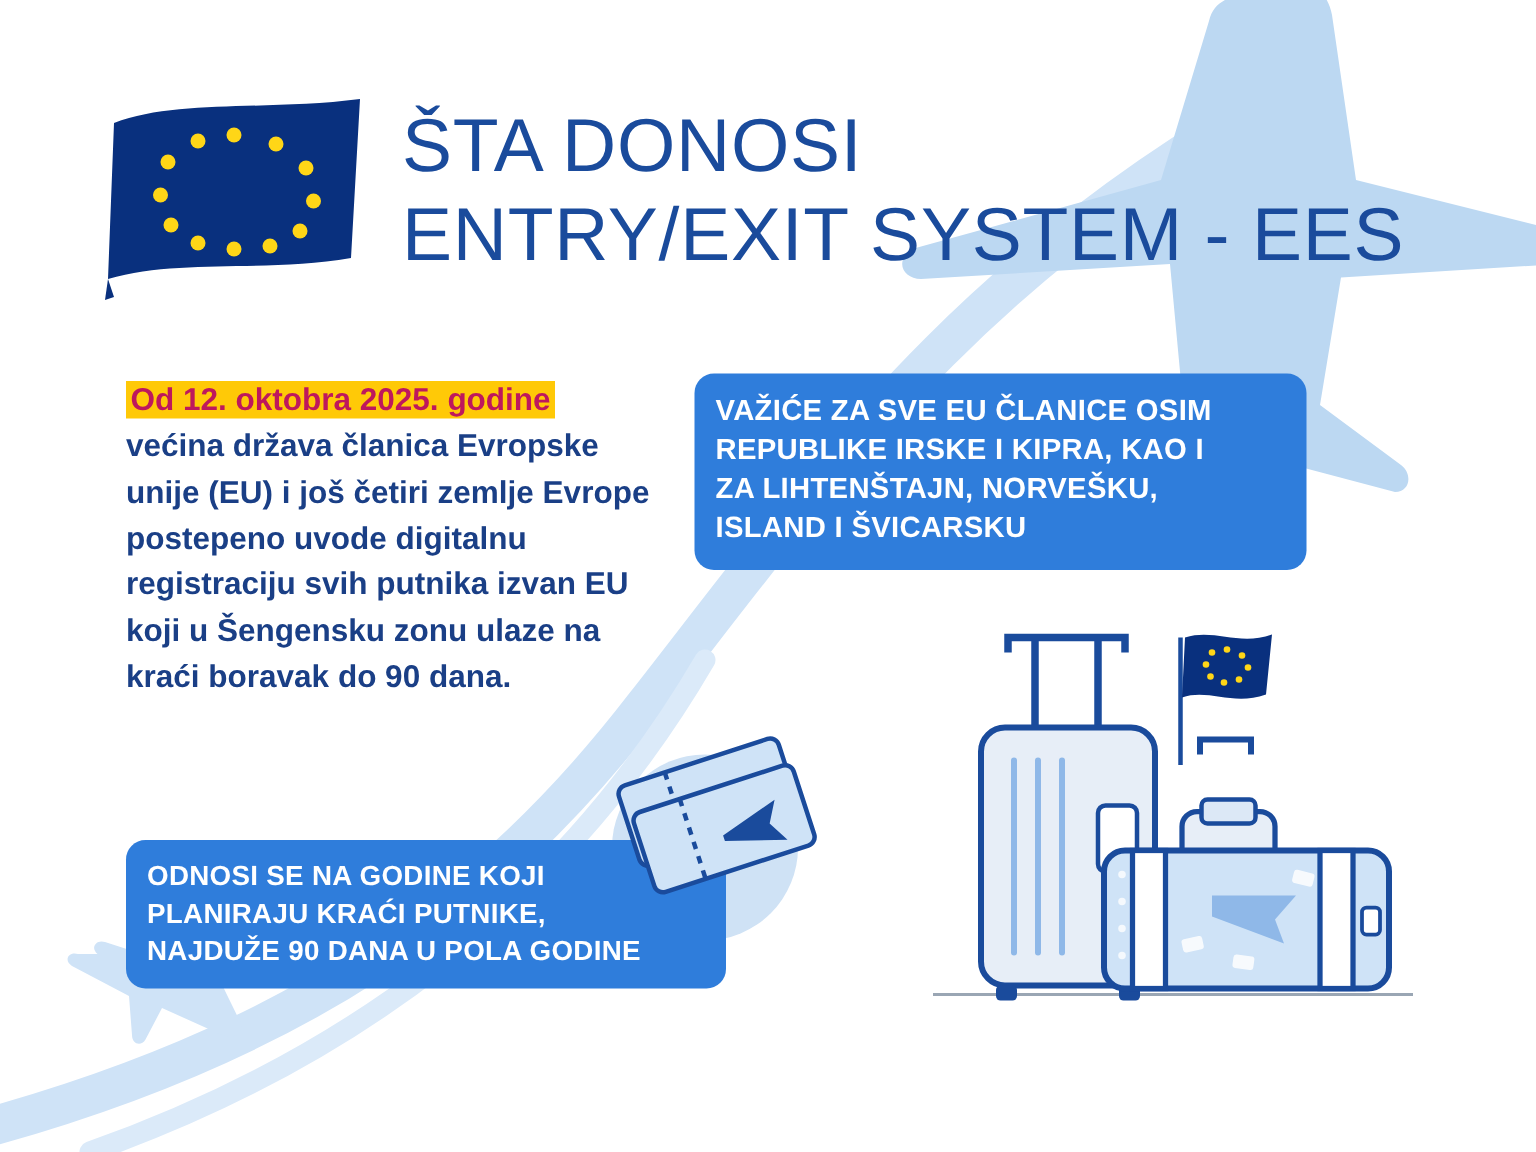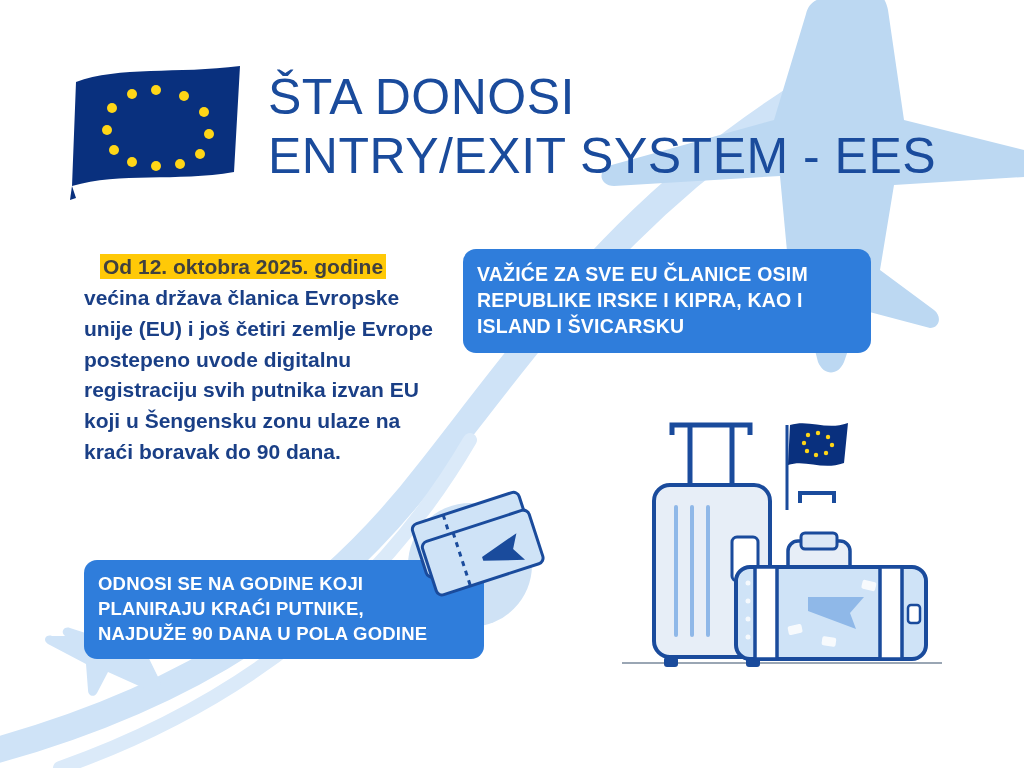--- a/index.html
+++ b/index.html
@@ -82,22 +82,21 @@
     top: 252px;
     width: 350px;
     color: #1a3f86;
     font-size: 21px;
     font-weight: bold;
     line-height: 1.47;
   }
   .hl {
     background: #ffc907;
     padding: 1px 3px;
-    color: #404040;
-    margin-left: 16px;
+    color: #be185d;
   }
 
   
   .blue-box {
     position: absolute;
     background: #2f7ddb;
     color: #ffffff;
     font-weight: bold;
     letter-spacing: 0.2px;
     border-radius: 13px;
@@ -192,20 +191,21 @@
     <div class="title-line l2">ENTRY/EXIT SYSTEM - EES</div>
   </div>
 
   <div class="left-text">
     <span class="hl">Od 12. oktobra 2025. godine</span><span> većina država članica Evropske unije (EU) i još četiri zemlje Evrope postepeno uvode digitalnu registraciju svih putnika izvan EU koji u Šengensku zonu ulaze na kraći boravak do 90 dana.</span>
   </div>
 
   <div class="blue-box box-right">
     <span class="bline">VAŽIĆE ZA SVE EU ČLANICE OSIM</span>
     <span class="bline">REPUBLIKE IRSKE I KIPRA, KAO I</span>
+    <span class="bline">ZA LIHTENŠTAJN, NORVEŠKU,</span>
     <span class="bline">ISLAND I ŠVICARSKU</span>
   </div>
 
   <div class="blue-box box-bottom">
     <span class="bline">ODNOSI SE NA GODINE KOJI</span>
     <span class="bline">PLANIRAJU KRAĆI PUTNIKE,</span>
     <span class="bline">NAJDUŽE 90 DANA U POLA GODINE</span>
   </div>
 
   <svg class="tickets" viewBox="0 0 160 135" xmlns="http://www.w3.org/2000/svg">

